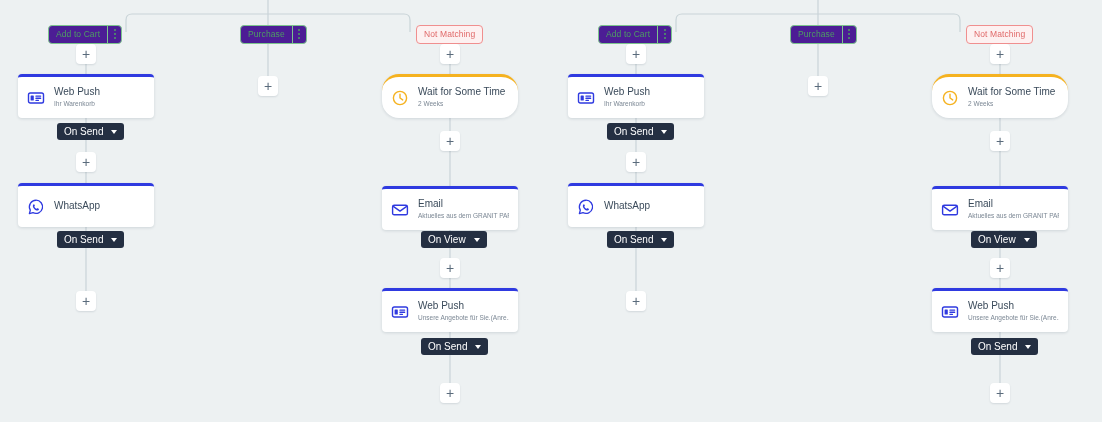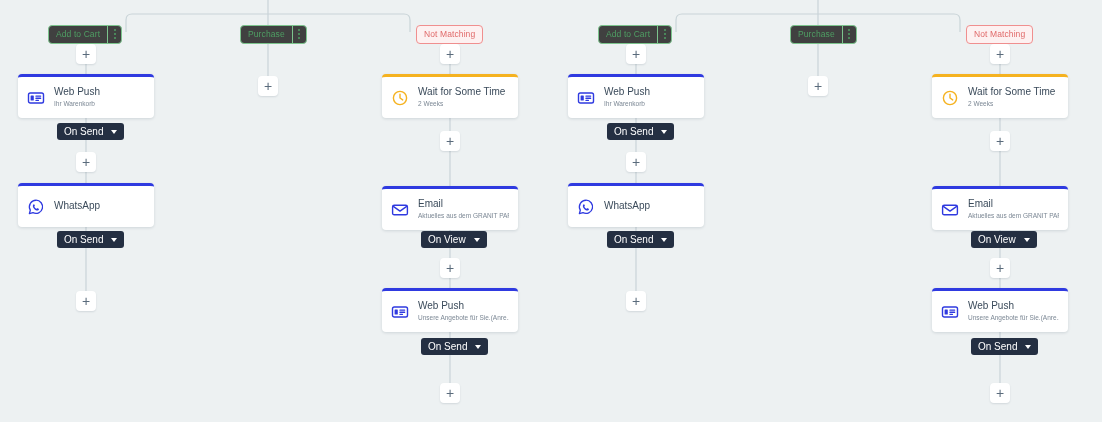--- a/index.html
+++ b/index.html
@@ -15,21 +15,21 @@
   
   #wires{position:absolute;left:0;top:0;width:1102px;height:422px;}
 
   
   .node{position:absolute;}
 
   
   .badge{
     display:inline-flex;align-items:stretch;
     border-radius:4px;overflow:hidden;
-    background:#404040;
+    background:#4c1d95;
     border:1px solid #7cc48d;
     height:19px;
     box-sizing:border-box;
   }
   .badge.red{background:#fdf1f1;border-color:#f08f8f;}
   .badge-label{
     display:flex;align-items:center;justify-content:center;
     padding:0 7px;
     font-size:8.5px;color:#4e9e63;white-space:nowrap;letter-spacing:.1px;
   }
@@ -55,21 +55,21 @@
   .card{
     width:136px;background:#fff;border-radius:4px;
     border-top:3px solid #2f3ae0;
     box-shadow:0 1px 3px rgba(30,50,70,.14);
     box-sizing:border-box;
     height:44px;
     display:flex;align-items:center;
     padding:0 9px;
     gap:9px;
   }
-  .card.amber{border-top-color:#f5b220;}
+  .card.amber{border-top-color:#f5b220;border-radius:17px;}
   .card-ico{width:18px;height:18px;flex:0 0 18px;display:flex;align-items:center;justify-content:center;}
   .card-ico svg{display:block;}
   .card-txt{min-width:0;}
   .card-title{font-size:10px;color:#3a4a5a;line-height:1.25;}
   .card-sub{font-size:6.5px;color:#7b8794;line-height:1.3;margin-top:1.5px;
     white-space:nowrap;overflow:hidden;text-overflow:clip;max-width:98px;}
 
   
   .chip{
     height:17px;background:#242f42;border-radius:3px;

